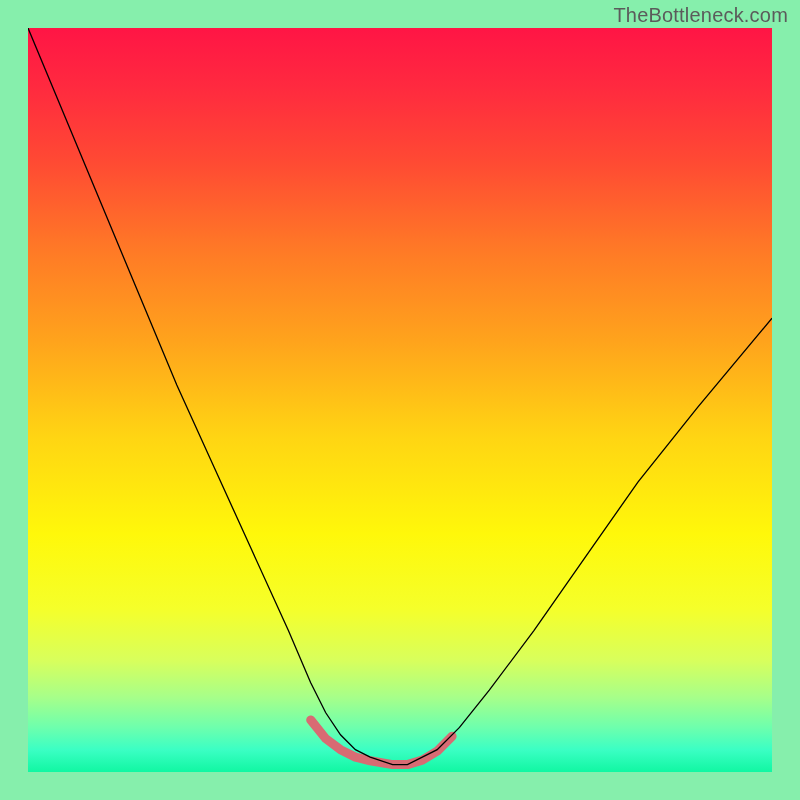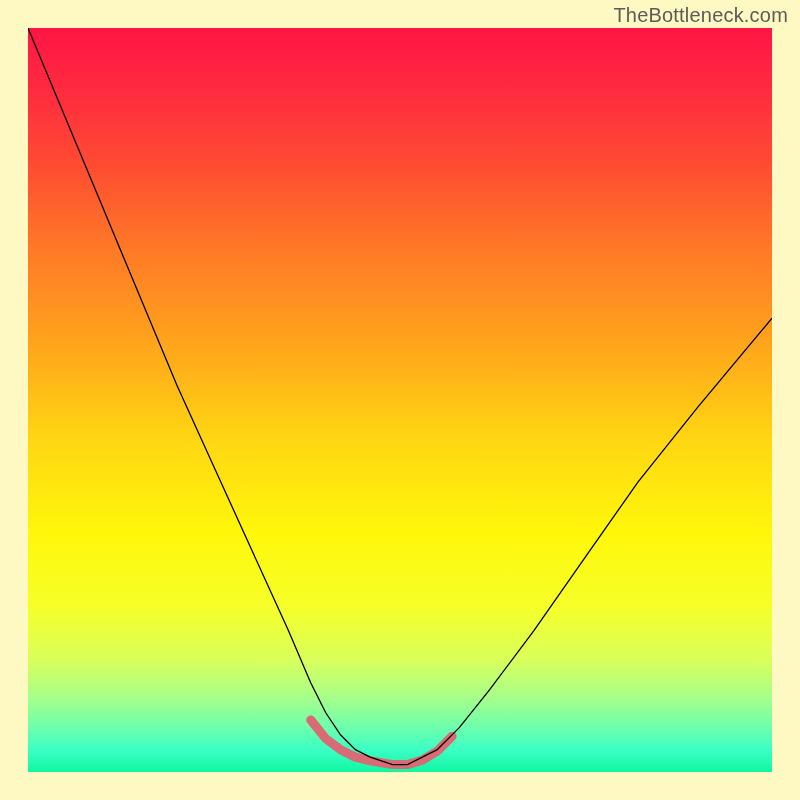--- a/index.html
+++ b/index.html
@@ -9,21 +9,21 @@
     height: 800px;
     background: #000;
     overflow: hidden;
   }
   .frame {
     position: absolute;
     left: 0;
     top: 0;
     width: 800px;
     height: 800px;
-    background: #fef9c3;
+    background: #86efac;
   }
   .plot-area {
     position: absolute;
     left: 28px;
     top: 28px;
     width: 744px;
     height: 744px;
     overflow: hidden;
   }
   .gradient-bg {

